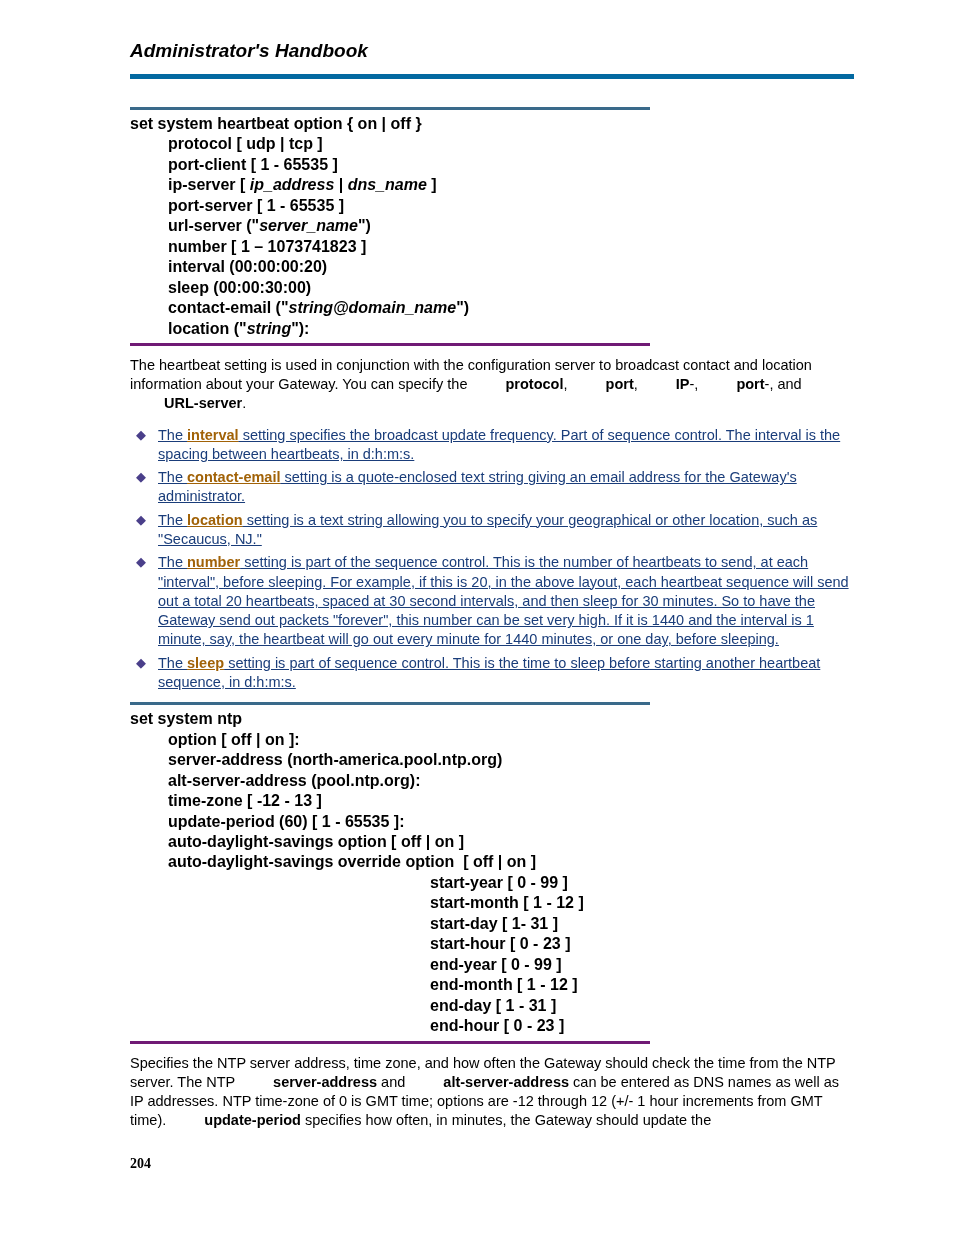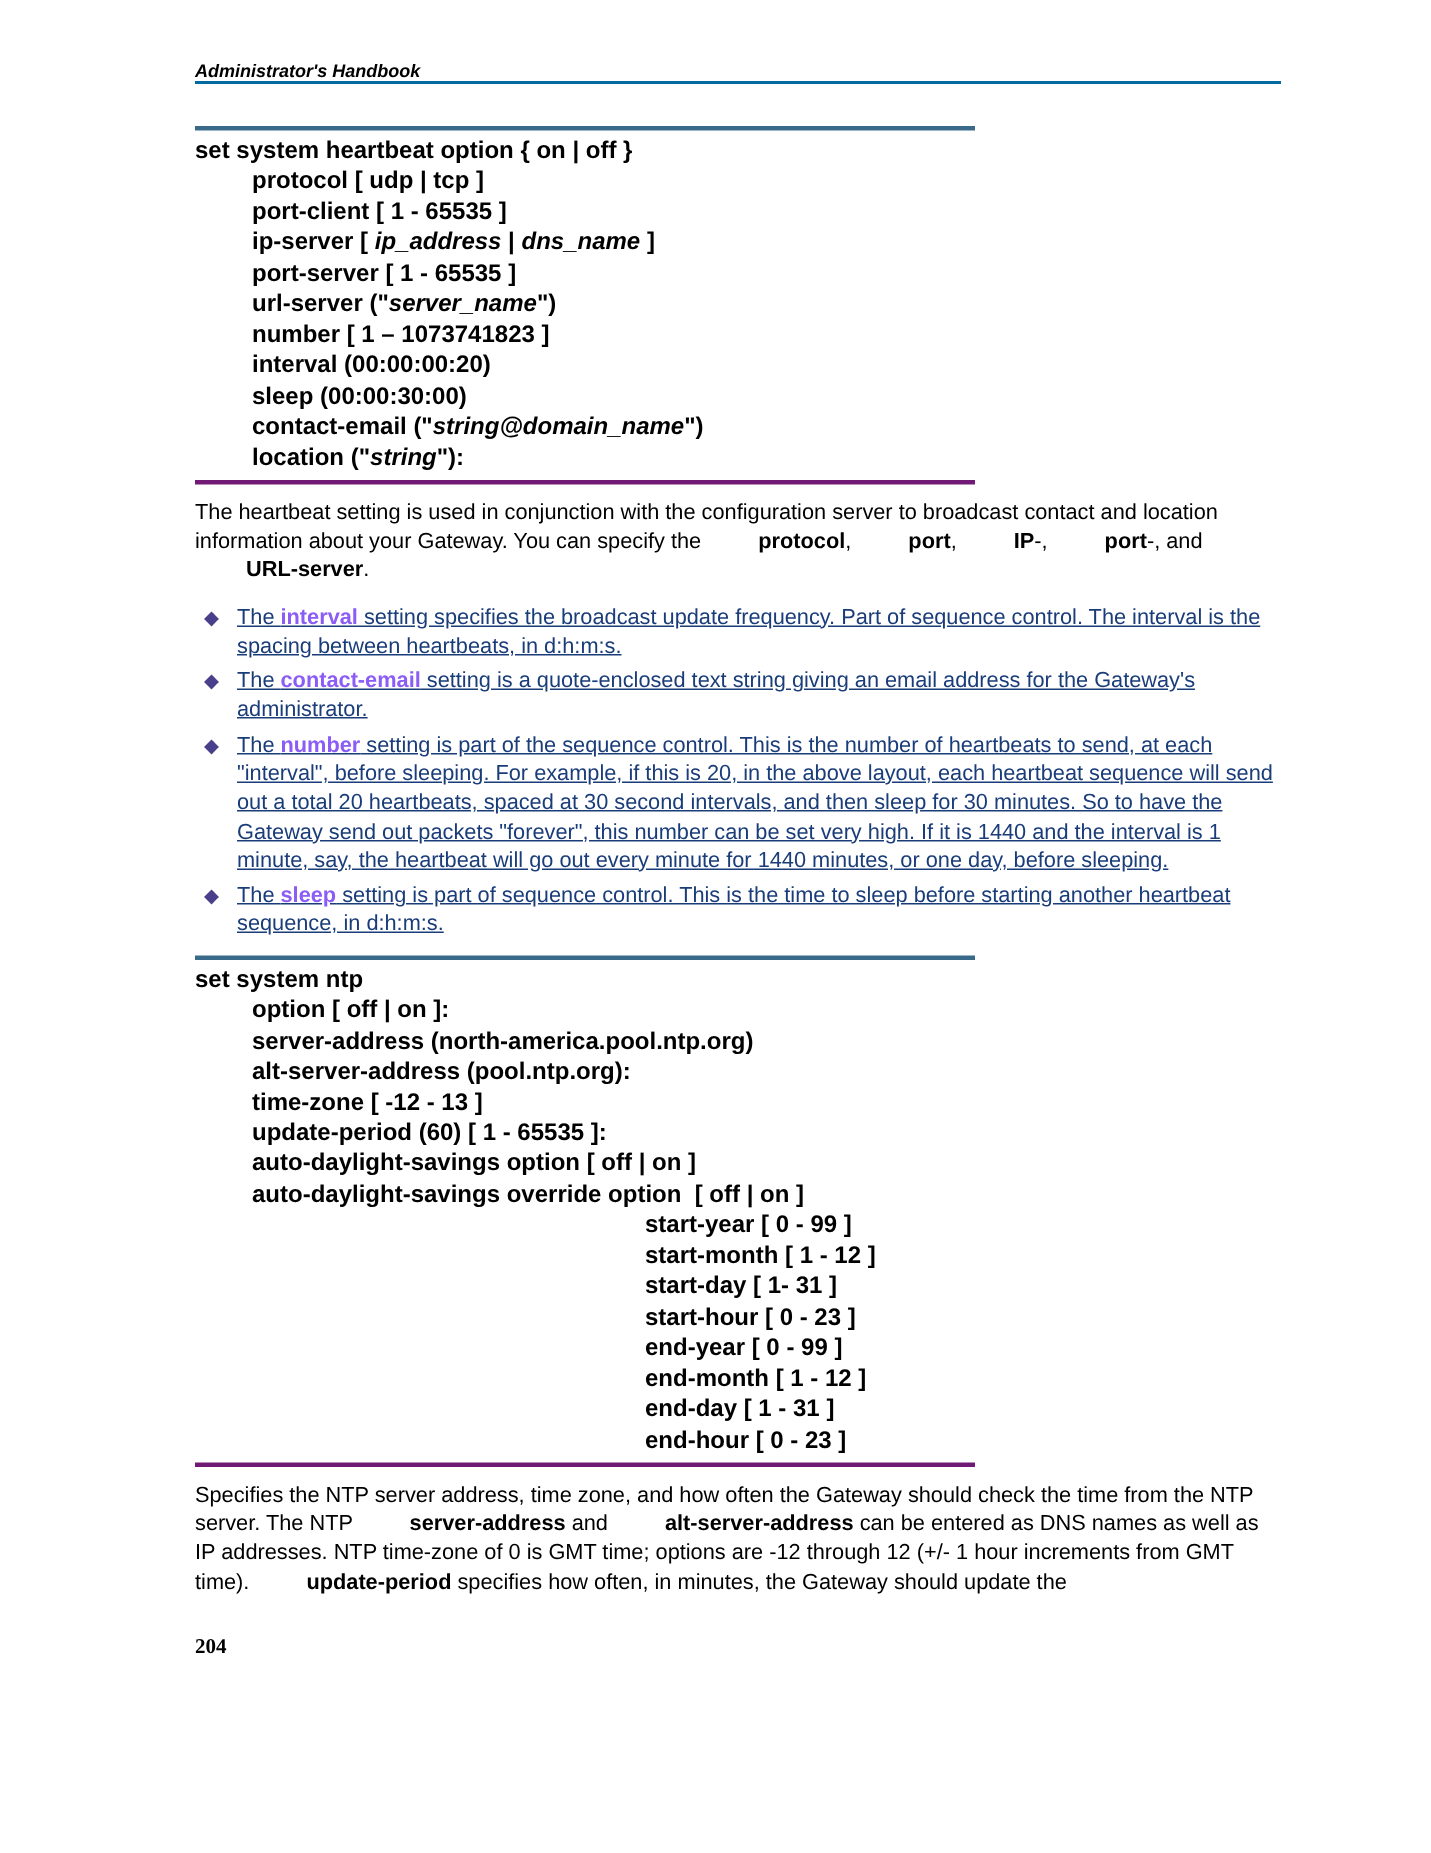--- a/index.html
+++ b/index.html
@@ -10,23 +10,23 @@
     color: #000;
     width: 954px;
   }
   .page {
     padding: 40px 100px 40px 130px;
     box-sizing: border-box;
   }
   .header {
     font-style: italic;
     font-weight: bold;
-    font-size: 12px;
-    border-bottom: 2px solid #0369a1;
-    padding-bottom: 0;
+    font-size: 19px;
+    border-bottom: 5px solid #0369a1;
+    padding-bottom: 12px;
     margin-bottom: 28px;
   }
   .cmd-block {
     border-top: 3px solid #3a6a8a;
     border-bottom: 3px solid #701a75;
     width: 520px;
     padding: 4px 0 4px 0;
     margin-bottom: 10px;
   }
   .cmd-block .cmd-line {
@@ -51,22 +51,23 @@
   ul.bullets li {
     position: relative;
     padding-left: 28px;
     margin-bottom: 4px;
     font-size: 14.5px;
     line-height: 1.33;
     color: #1a3d7a;
     text-decoration: underline;
   }
   ul.bullets li .b-label {
-    color: #8b5cf6;
+    color: #a16207;
     font-weight: bold;
+    text-decoration: underline;
   }
   ul.bullets li::before {
     content: "◆";
     position: absolute;
     left: 6px;
     top: 0;
     color: #4a3f8a;
     font-size: 13px;
     text-decoration: none;
     display: inline-block;
@@ -107,20 +108,21 @@
     </div>
   </div>
 
   <div class="para">
     <span>The heartbeat setting is used in conjunction with the configuration server to broadcast contact and location information about your Gateway. You can specify the </span><span class="bold">protocol</span><span>, </span><span class="bold">port</span><span>, </span><span class="bold">IP</span><span>-, </span><span class="bold">port</span><span>-, and </span><span class="bold">URL-server</span><span>.</span>
   </div>
 
   <ul class="bullets">
     <li><span>The </span><span class="b-label">interval</span><span> setting specifies the broadcast update frequency. Part of sequence control. The interval is the spacing between heartbeats, in d:h:m:s.</span></li>
     <li><span>The </span><span class="b-label">contact-email</span><span> setting is a quote-enclosed text string giving an email address for the Gateway's administrator.</span></li>
+    <li><span>The </span><span class="b-label">location</span><span> setting is a text string allowing you to specify your geographical or other location, such as "Secaucus, NJ."</span></li>
     <li><span> The </span><span class="b-label">number</span><span> setting is part of the sequence control. This is the number of heartbeats to send, at each "interval", before sleeping. For example, if this is 20, in the above layout, each heartbeat sequence will send out a total 20 heartbeats, spaced at 30 second intervals, and then sleep for 30 minutes. So to have the Gateway send out packets "forever", this number can be set very high. If it is 1440 and the interval is 1 minute, say, the heartbeat will go out every minute for 1440 minutes, or one day, before sleeping.</span></li>
     <li><span>The </span><span class="b-label">sleep</span><span> setting is part of sequence control. This is the time to sleep before starting another heartbeat sequence, in d:h:m:s.</span></li>
   </ul>
 
   <div class="cmd-wrap">
     <div class="cmd-block">
       <div class="cmd-line">set system ntp</div>
       <div class="cmd-line"><span class="indent1">option [ off | on ]:</span></div>
       <div class="cmd-line"><span class="indent1">server-address (north-america.pool.ntp.org)</span></div>
       <div class="cmd-line"><span class="indent1">alt-server-address (pool.ntp.org):</span></div>

